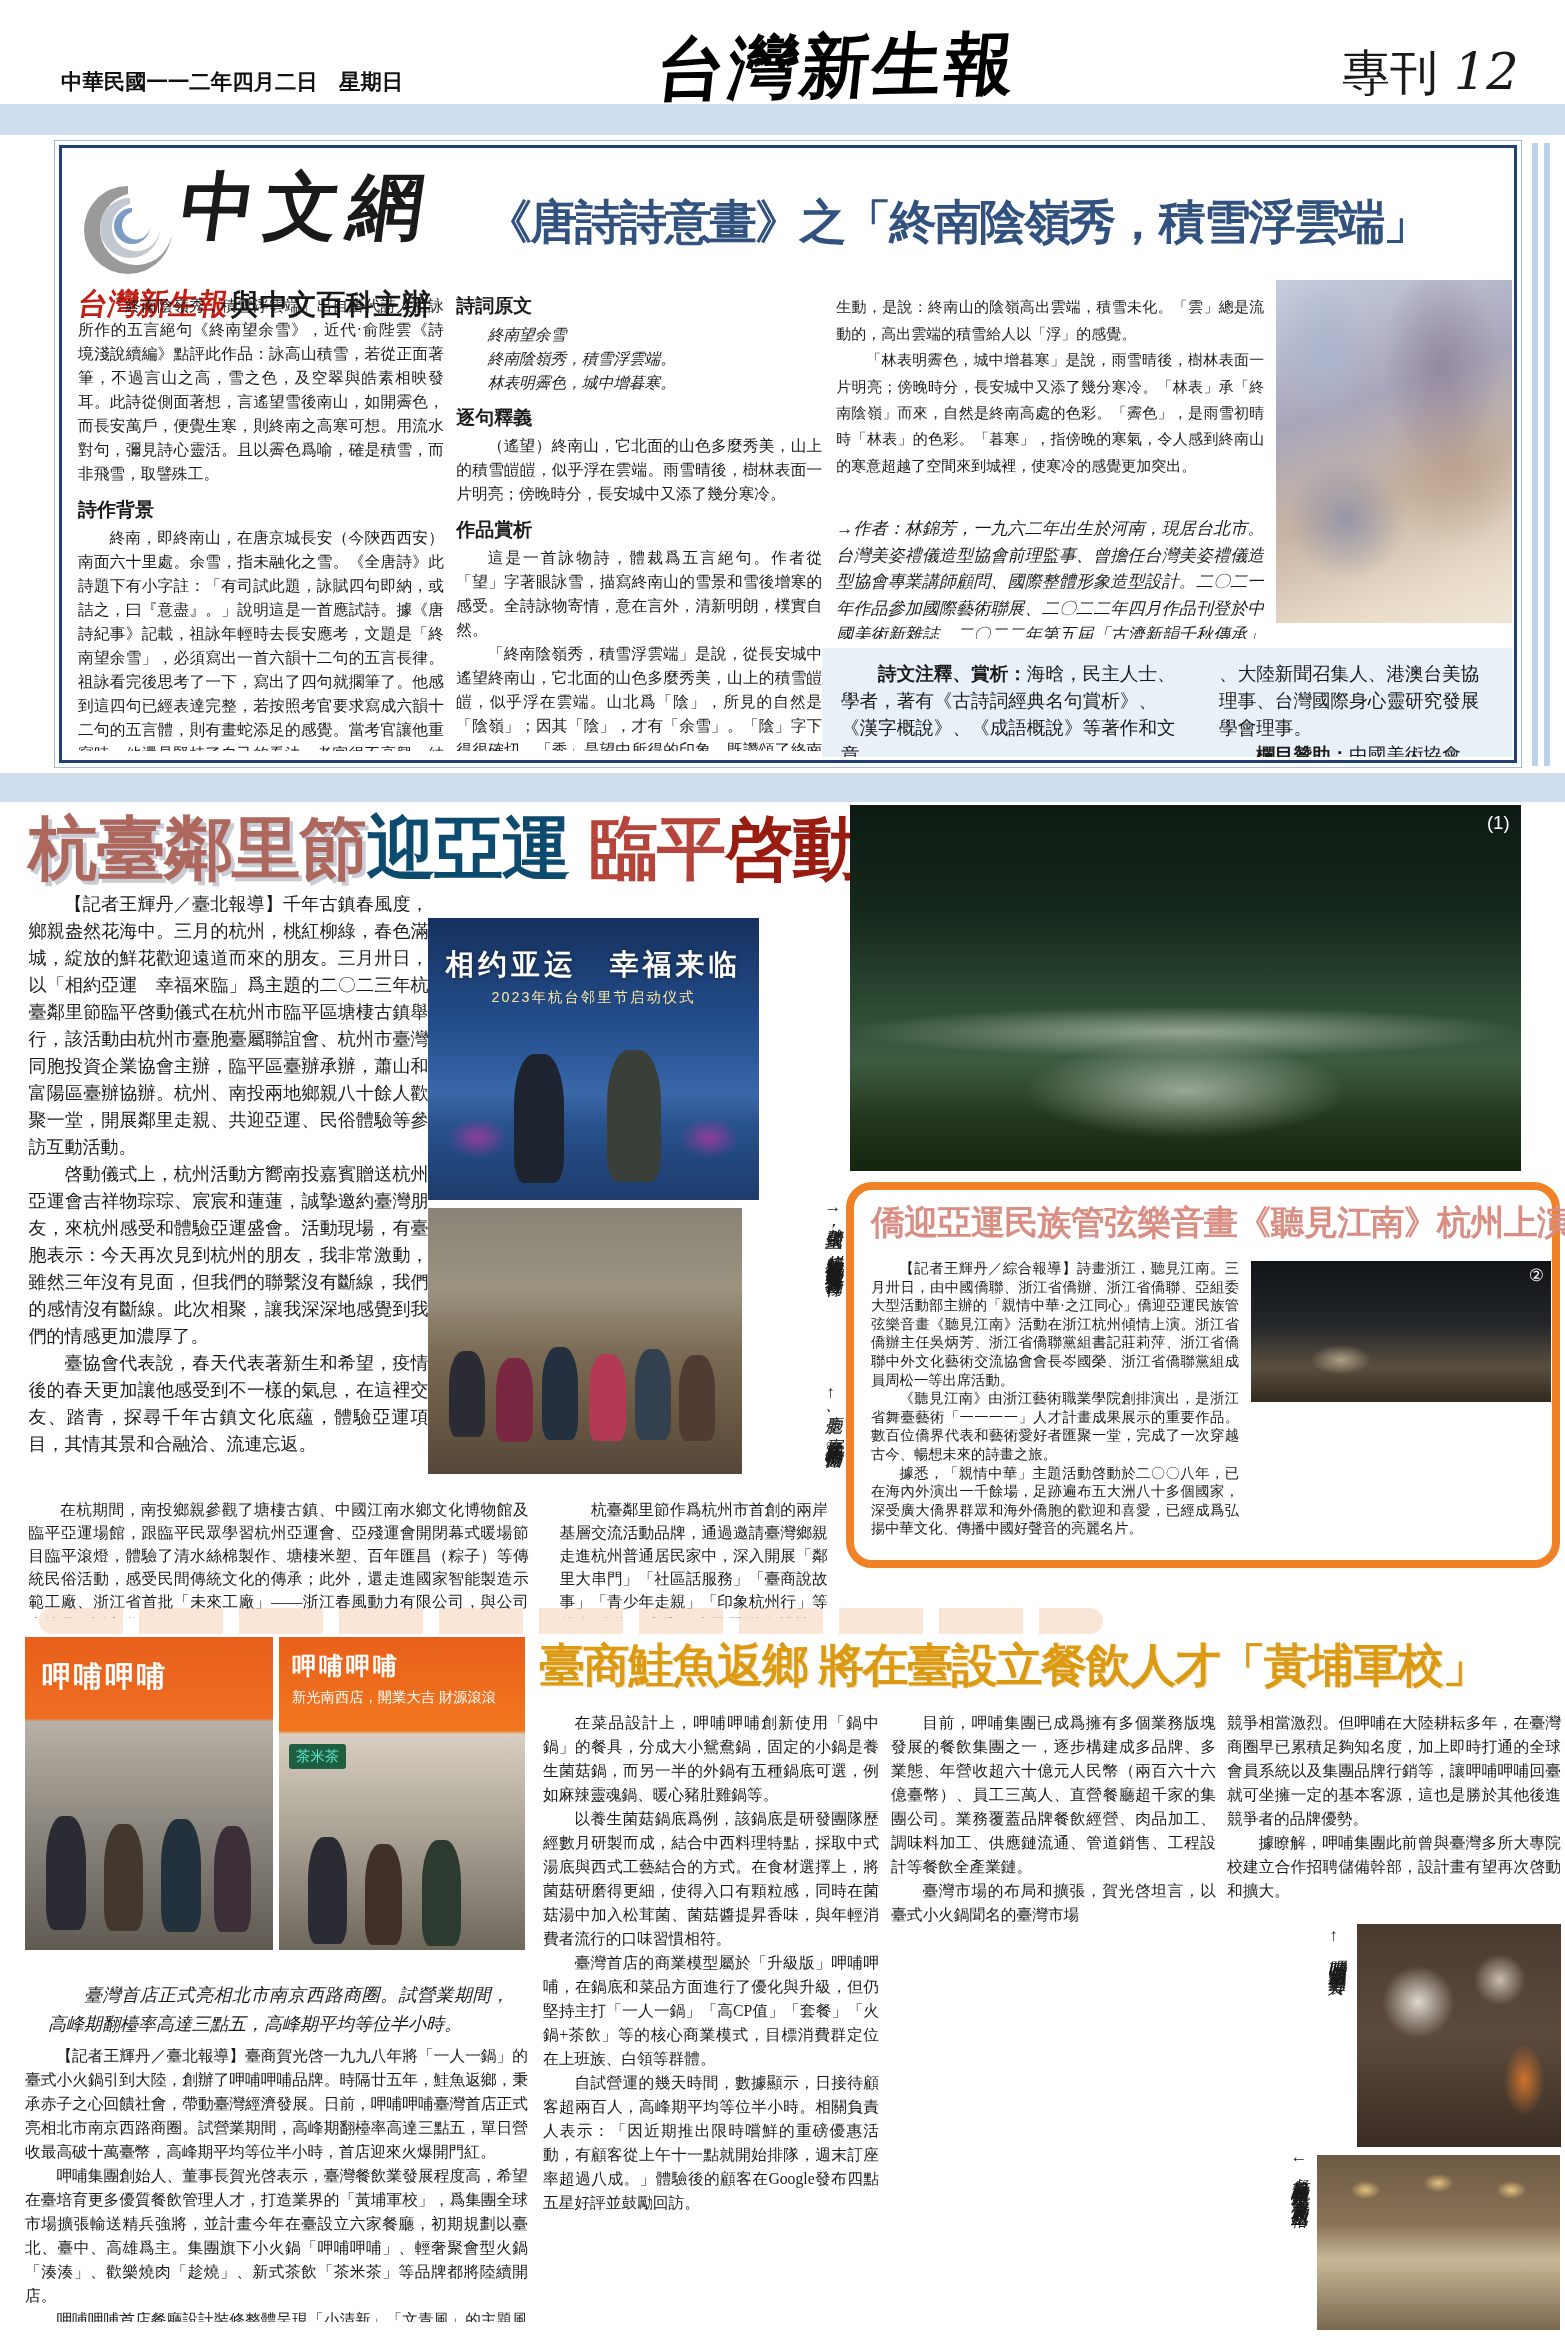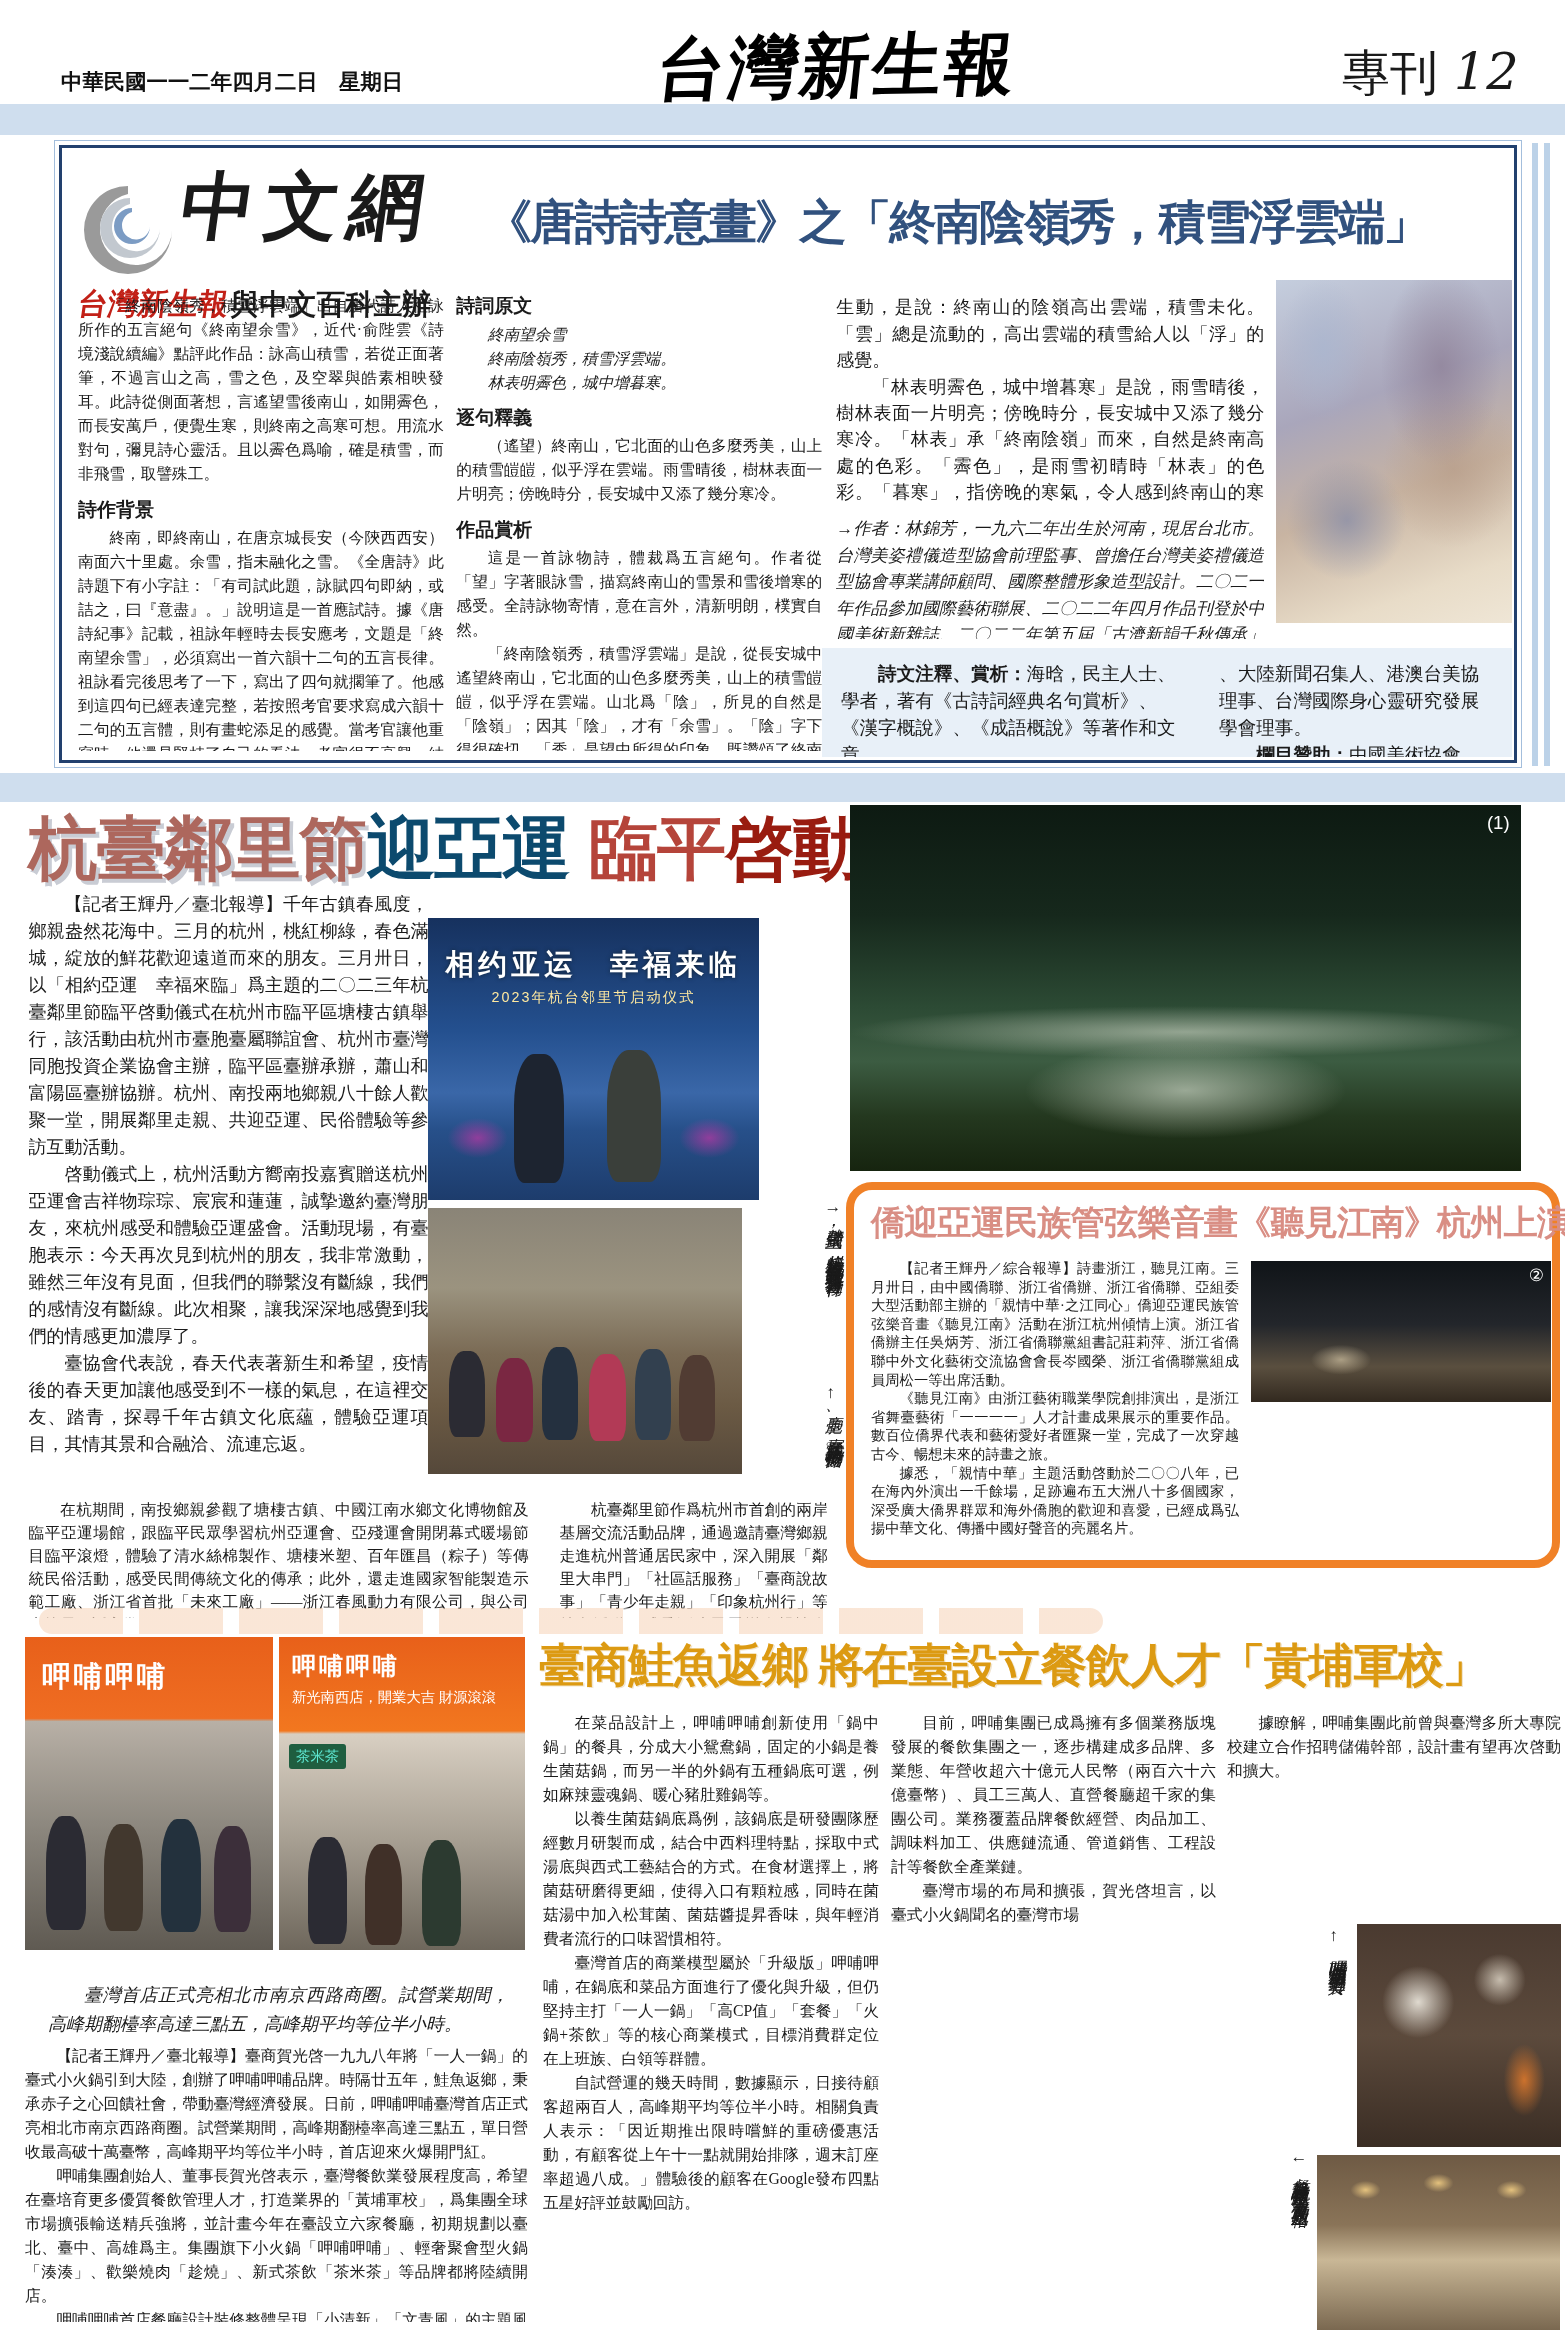--- a/index.html
+++ b/index.html
@@ -103,21 +103,21 @@
         <p class="kai poemline">終南望余雪</p>
         <p class="kai poemline">終南陰嶺秀，積雪浮雲端。</p>
         <p class="kai poemline">林表明霽色，城中增暮寒。</p>
         <p class="colhead">逐句釋義</p>
         <p>（遙望）終南山，它北面的山色多麼秀美，山上的積雪皚皚，似乎浮在雲端。雨雪晴後，樹林表面一片明亮；傍晚時分，長安城中又添了幾分寒冷。</p>
         <p class="colhead">作品賞析</p>
         <p>這是一首詠物詩，體裁爲五言絕句。作者從「望」字著眼詠雪，描寫終南山的雪景和雪後增寒的感受。全詩詠物寄情，意在言外，清新明朗，樸實自然。</p>
         <p>「終南陰嶺秀，積雪浮雲端」是說，從長安城中遙望終南山，它北面的山色多麼秀美，山上的積雪皚皚，似乎浮在雲端。山北爲「陰」，所見的自然是「陰嶺」；因其「陰」，才有「余雪」。「陰」字下得很確切。「秀」是望中所得的印象，既讚頌了終南山，又引出下句。「積雪浮雲端」，就是「終南陰嶺秀」的具體內容。這個「浮」字下得十分</p>
       </div>
 
-      <div class="abs ncol" style="left:774px;top:146px;width:428px;height:214px;font-size:18px;line-height:26.4px;">
+      <div class="abs ncol" style="left:774px;top:146px;width:428px;height:214px;font-size:15px;line-height:26.4px;">
         <p style="text-indent:0;">生動，是說：終南山的陰嶺高出雲端，積雪未化。「雲」總是流動的，高出雲端的積雪給人以「浮」的感覺。</p>
         <p>「林表明霽色，城中增暮寒」是說，雨雪晴後，樹林表面一片明亮；傍晚時分，長安城中又添了幾分寒冷。「林表」承「終南陰嶺」而來，自然是終南高處的色彩。「霽色」，是雨雪初晴時「林表」的色彩。「暮寒」，指傍晚的寒氣，令人感到終南山的寒意超越了空間來到城裡，使寒冷的感覺更加突出。</p>
       </div>
 
       <div class="abs author-note" style="left:774px;top:368px;width:428px;height:123px;">→作者：林錦芳，一九六二年出生於河南，現居台北市。台灣美姿禮儀造型協會前理監事、曾擔任台灣美姿禮儀造型協會專業講師顧問、國際整體形象造型設計。二〇二一年作品參加國際藝術聯展、二〇二二年四月作品刊登於中國美術新雜誌、二〇二二年第五屆「古濟新韻千秋傳承」畫展揚州大運河博物館及臺北站參展。</div>
 
       <div class="photo" style="left:1214px;top:132px;width:236px;height:343px;
            background:
              radial-gradient(64px 100px at 20% 20%, #aab6cfcc, transparent 70%),
              radial-gradient(86px 143px at 70% 25%, #8d7f96bb, transparent 70%),
@@ -253,20 +253,21 @@
     <p>以養生菌菇鍋底爲例，該鍋底是研發團隊歷經數月研製而成，結合中西料理特點，採取中式湯底與西式工藝結合的方式。在食材選擇上，將菌菇研磨得更細，使得入口有顆粒感，同時在菌菇湯中加入松茸菌、菌菇醬提昇香味，與年輕消費者流行的口味習慣相符。</p>
     <p>臺灣首店的商業模型屬於「升級版」呷哺呷哺，在鍋底和菜品方面進行了優化與升級，但仍堅持主打「一人一鍋」「高CP值」「套餐」「火鍋+茶飲」等的核心商業模式，目標消費群定位在上班族、白領等群體。</p>
     <p>自試營運的幾天時間，數據顯示，日接待顧客超兩百人，高峰期平均等位半小時。相關負責人表示：「因近期推出限時嚐鮮的重磅優惠活動，有顧客從上午十一點就開始排隊，週末訂座率超過八成。」體驗後的顧客在Google發布四點五星好評並鼓勵回訪。</p>
   </div>
   <div class="abs ncol" style="left:891px;top:1711px;width:325px;height:605px;font-size:15.7px;line-height:24px;">
     <p>目前，呷哺集團已成爲擁有多個業務版塊發展的餐飲集團之一，逐步構建成多品牌、多業態、年營收超六十億元人民幣（兩百六十六億臺幣）、員工三萬人、直營餐廳超千家的集團公司。業務覆蓋品牌餐飲經營、肉品加工、調味料加工、供應鏈流通、管道銷售、工程設計等餐飲全產業鏈。</p>
     <p>臺灣市場的布局和擴張，賀光啓坦言，以臺式小火鍋聞名的臺灣市場</p>
   </div>
 
   <div class="abs ncol" style="left:1227px;top:1711px;width:334px;height:207px;font-size:15.7px;line-height:24px;">
+    <p style="text-indent:0;">競爭相當激烈。但呷哺在大陸耕耘多年，在臺灣商圈早已累積足夠知名度，加上即時打通的全球會員系統以及集團品牌行銷等，讓呷哺呷哺回臺就可坐擁一定的基本客源，這也是勝於其他後進競爭者的品牌優勢。</p>
     <p>據瞭解，呷哺集團此前曾與臺灣多所大專院校建立合作招聘儲備幹部，設計畫有望再次啓動和擴大。</p>
   </div>
 
   <div class="abs v-caption" style="left:1227px;top:1928px;width:121px;height:218px;">←呷哺呷哺創新使用「鍋中鍋」餐具</div>
   <div class="photo" style="left:1357px;top:1924px;width:204px;height:223px;
        background:
          radial-gradient(50px 50px at 30% 35%, #e9e4daee, transparent 72%),
          radial-gradient(36px 36px at 70% 25%, #d8cfc0dd, transparent 72%),
          radial-gradient(28.6px 50px at 82% 70%, #e07a2cdd, transparent 72%),
          linear-gradient(#4a3a30 0%,#5c4a3c 50%,#3a2d24 100%);"></div>

